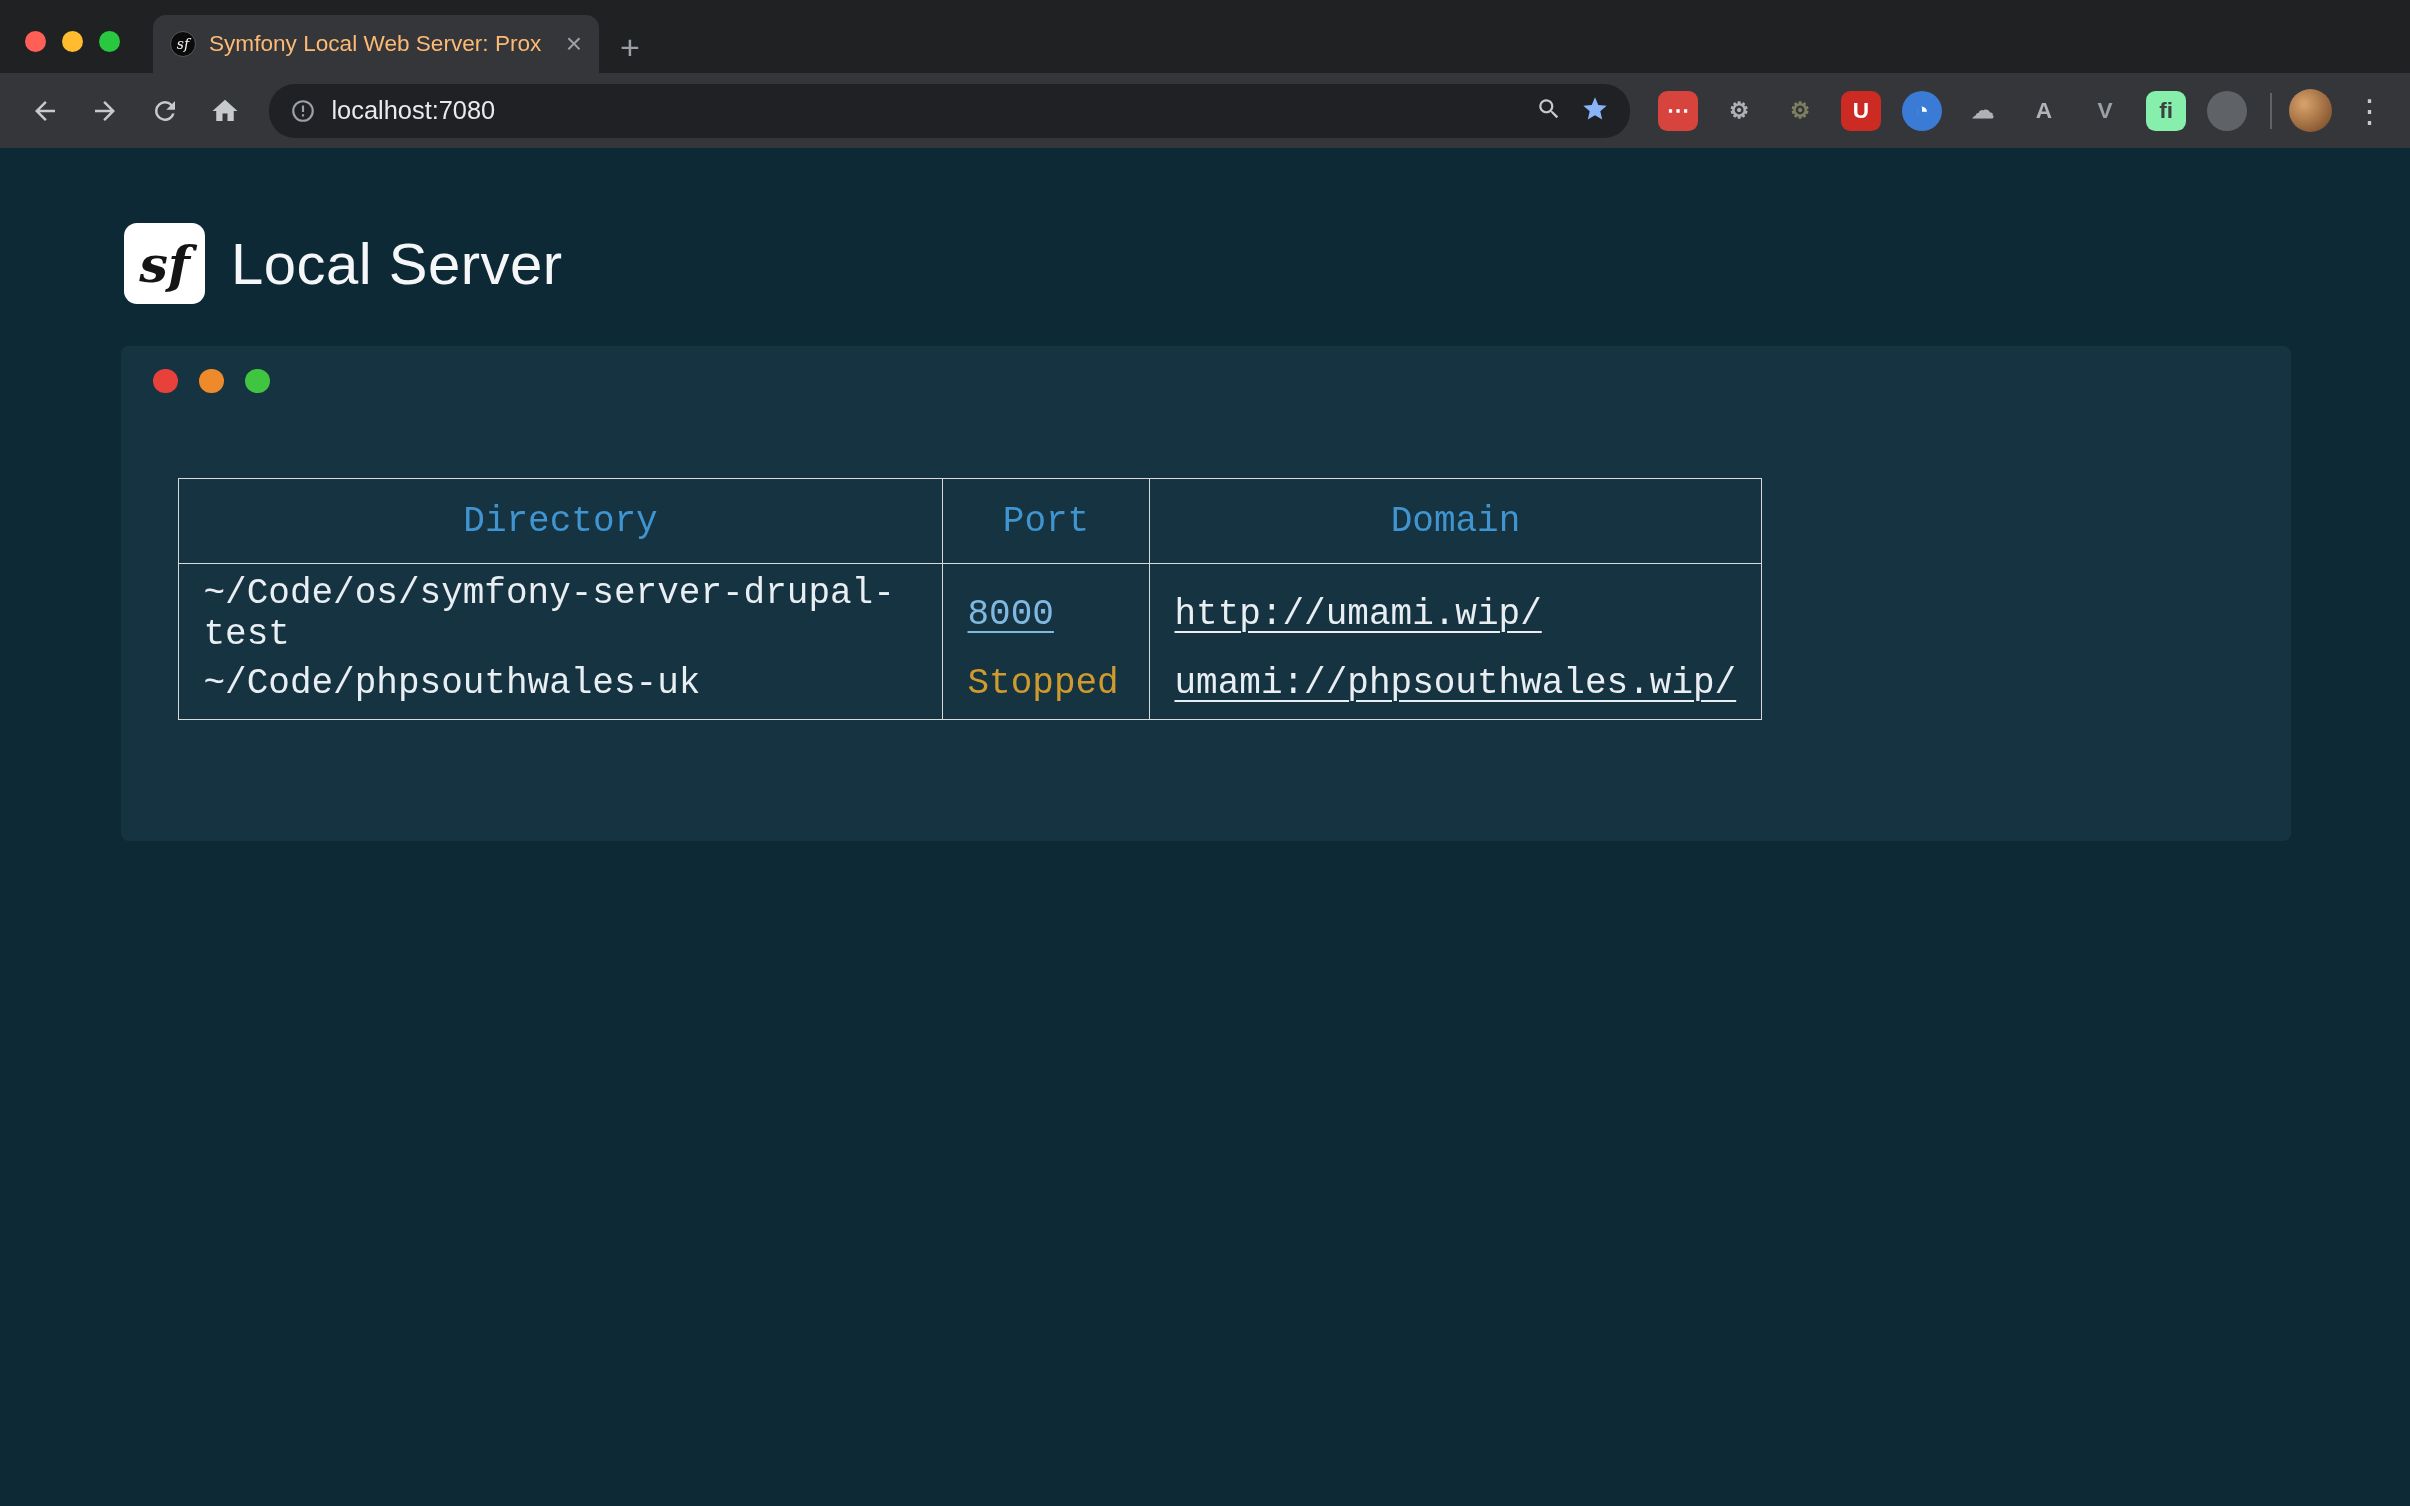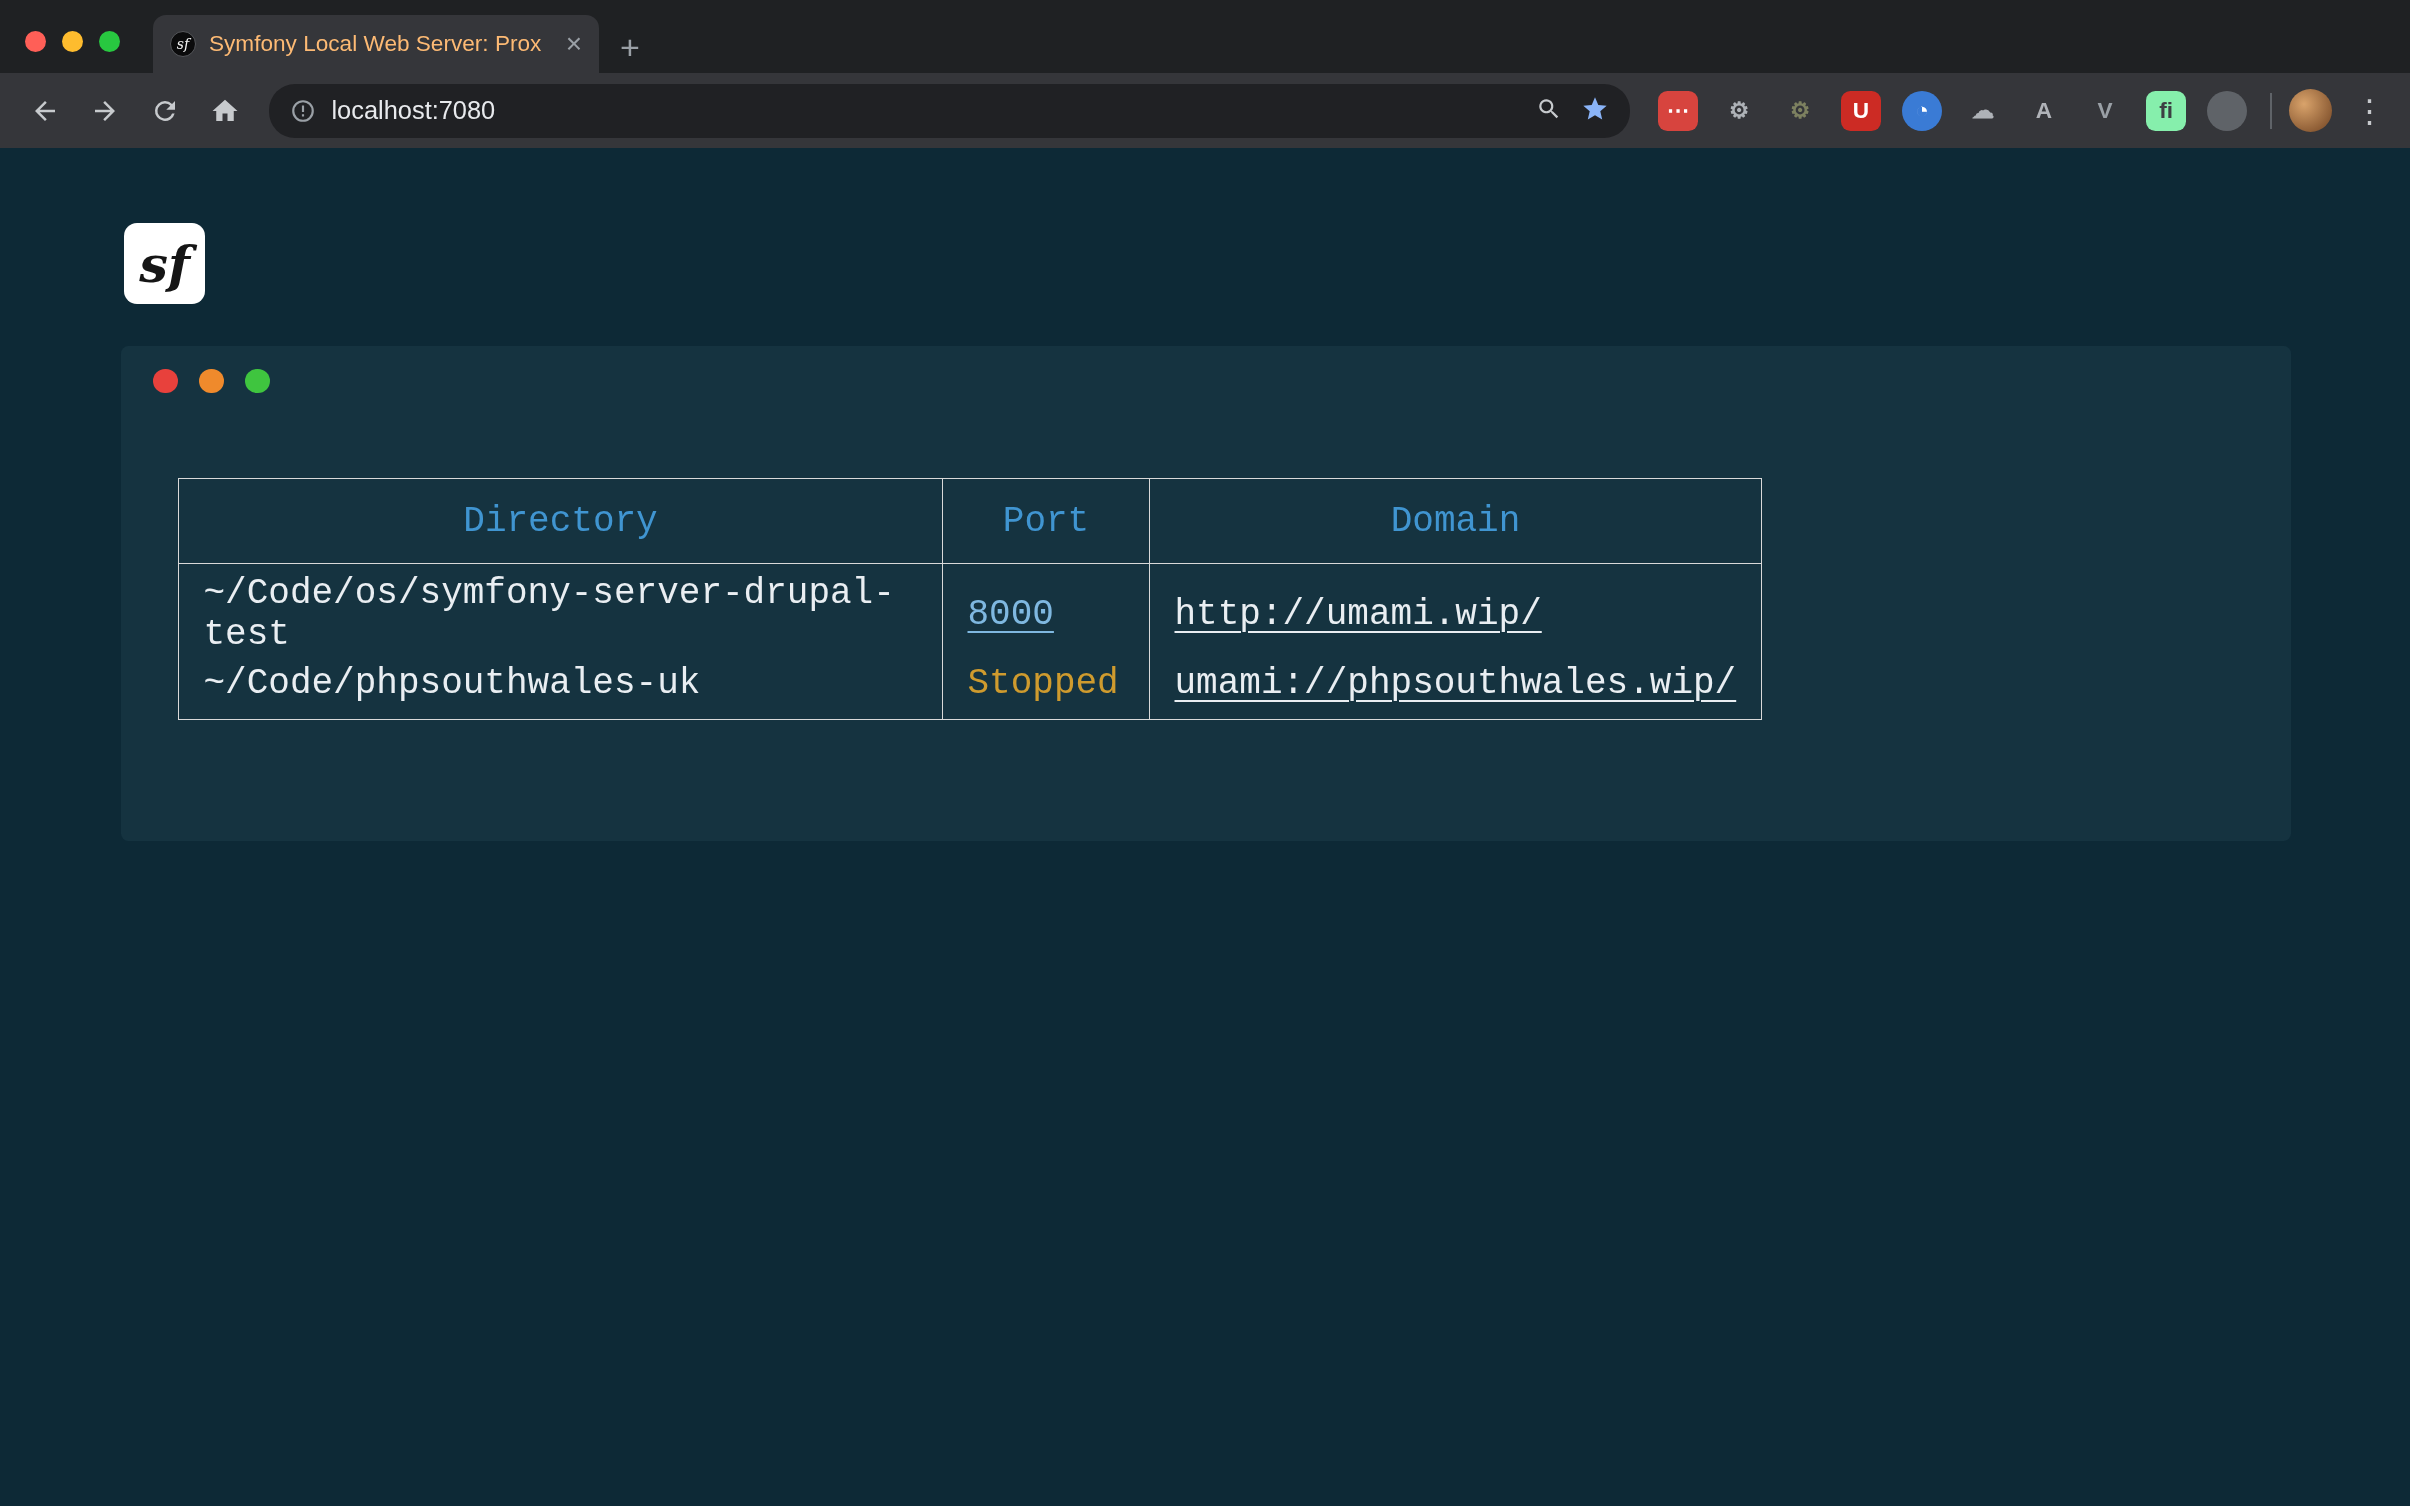--- a/index.html
+++ b/index.html
@@ -146,20 +146,21 @@
     <div class="avatar"></div>
     <div class="menu-btn">⋮</div>
   </div>
 </div>
 
 <div class="page">
   <div class="page-header">
     <div class="logo">
       <span>sf</span>
     </div>
+    <h1 class="page-title">Local Server</h1>
   </div>
 
   <div class="panel">
     <div class="term-dots">
         <span class="dot" style="background: rgb(232, 65, 60);"></span>
         <span class="dot" style="background: rgb(239, 138, 44);"></span>
         <span class="dot" style="background: rgb(63, 197, 63);"></span>
       </div>
 
     <table class="servers">

